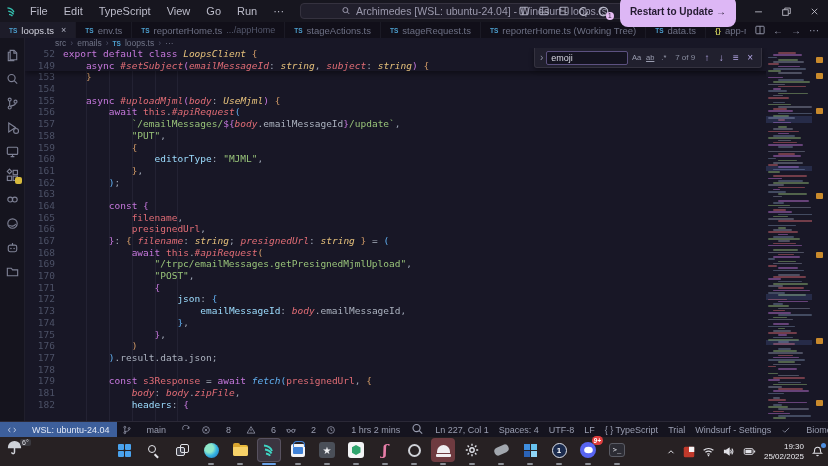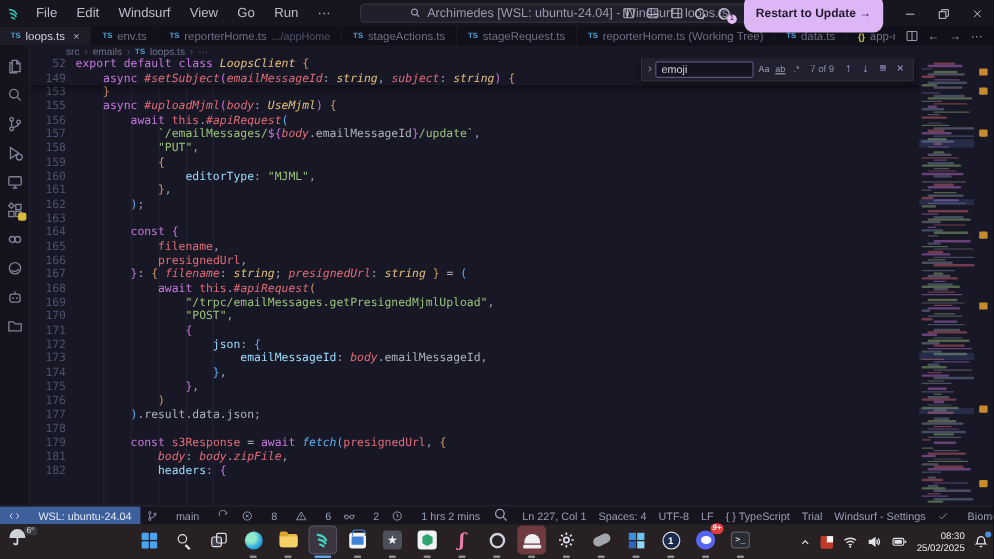--- a/index.html
+++ b/index.html
@@ -156,21 +156,21 @@
 
   <header class="titlebar">
     <span class="wlogo">
       <svg width="13" height="13" viewBox="0 0 16 16" fill="none" stroke="currentColor" stroke-width="1.6">
           <path d="M3 3.5c5 .5 7 2.5 8 5.5M4 7.5c4 .5 5.5 2 6.5 4M5 11.5c2.5.5 3.5 1.2 4.2 2.3"></path>
         </svg>
     </span>
     <nav class="menus" id="menus">
         <span class="menu">File</span>
         <span class="menu">Edit</span>
-        <span class="menu">Windsurf</span>
+        <span class="menu">TypeScript</span>
         <span class="menu">View</span>
         <span class="menu">Go</span>
         <span class="menu">Run</span>
         <span class="menu">···</span>
       </nav>
     <div class="tsearch">
       <span>
           <svg width="10" height="10" viewBox="0 0 16 16" fill="none" stroke="#9b99ad" stroke-width="1.6">
             <circle cx="7" cy="6.5" r="4"></circle>
             <path d="M10 9.5l3.2 3.2"></path>
@@ -375,20 +375,24 @@
             </div>
             <div class="row">
               <span class="ln">149</span>
               <span class="ct"><span class="tk-d">    </span><span class="tk-k">async</span><span class="tk-r"> #setSubject</span><span class="tk-2">(</span><span class="tk-a">emailMessageId</span><span class="tk-p">: </span><span class="tk-t">string</span><span class="tk-p">, </span><span class="tk-a">subject</span><span class="tk-p">: </span><span class="tk-t">string</span><span class="tk-2">)</span><span class="tk-1"> {</span></span>
             </div>
           </div>
         <div id="lines">
             <div class="row">
               <span class="ln">153</span>
               <span class="ct"><span class="tk-d">    </span><span class="tk-1">}</span></span>
+            </div>
+            <div class="row">
+              <span class="ln">154</span>
+              <span class="ct"></span>
             </div>
             <div class="row">
               <span class="ln">155</span>
               <span class="ct"><span class="tk-d">    </span><span class="tk-k">async</span><span class="tk-r"> #uploadMjml</span><span class="tk-2">(</span><span class="tk-a">body</span><span class="tk-p">: </span><span class="tk-t">UseMjml</span><span class="tk-2">)</span><span class="tk-1"> {</span></span>
             </div>
             <div class="row">
               <span class="ln">156</span>
               <span class="ct"><span class="tk-d">        </span><span class="tk-k">await</span><span class="tk-d"> </span><span class="tk-h">this</span><span class="tk-p">.</span><span class="tk-r">#apiRequest</span><span class="tk-3">(</span></span>
             </div>
             <div class="row">
@@ -935,21 +939,21 @@
           </svg>
         </span>
       <span>
           <svg width="15" height="13" viewBox="0 0 16 16" fill="none" stroke="currentColor" stroke-width="1.2">
             <rect x="1.5" y="4.5" width="11" height="7" rx="1.5"></rect>
             <rect x="13.5" y="6.8" width="1.5" height="2.4" fill="currentColor" stroke="none"></rect>
             <rect x="3" y="6" width="7.5" height="4" fill="currentColor" stroke="none"></rect>
           </svg>
         </span>
       <div class="clock">
-        <div>08:30</div>
+        <div>19:30</div>
         <div>25/02/2025</div>
       </div>
       <span class="bellwrap">
         <svg width="13" height="13" viewBox="0 0 16 16" fill="none" stroke="currentColor" stroke-width="1.3">
             <path d="M8 2.8a3.6 3.6 0 013.6 3.6c0 3 1.2 3.8 1.2 3.8H3.2s1.2-.8 1.2-3.8A3.6 3.6 0 018 2.8z"></path>
             <path d="M6.9 12.4a1.2 1.2 0 002.2 0"></path>
           </svg>
         <i class="belldot"></i>
       </span>
     </div>

